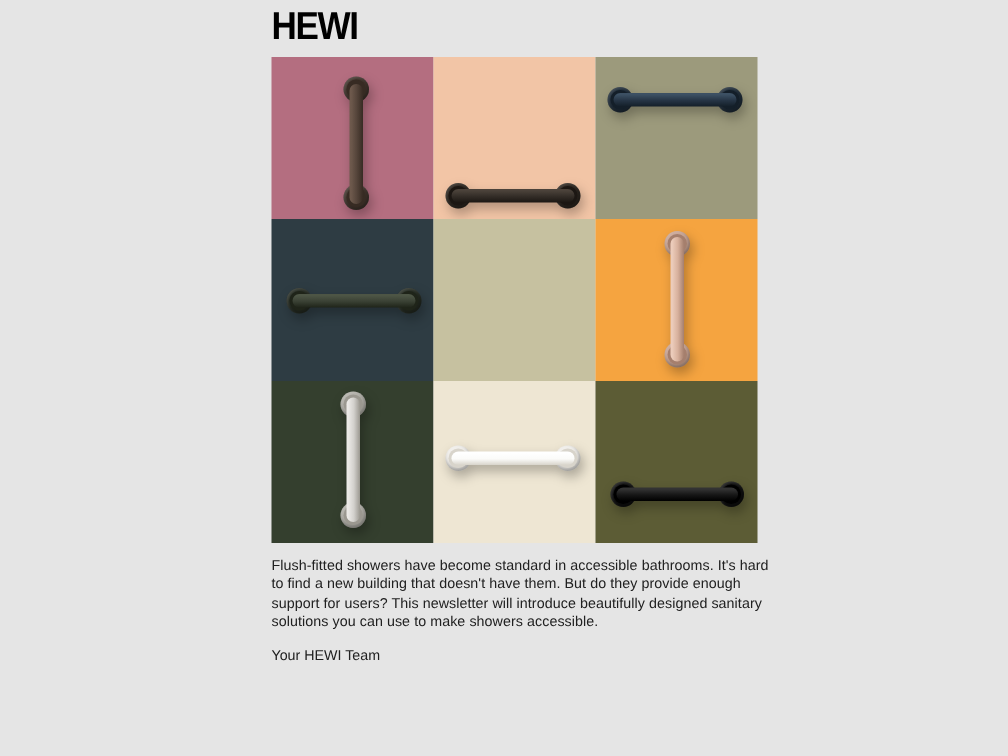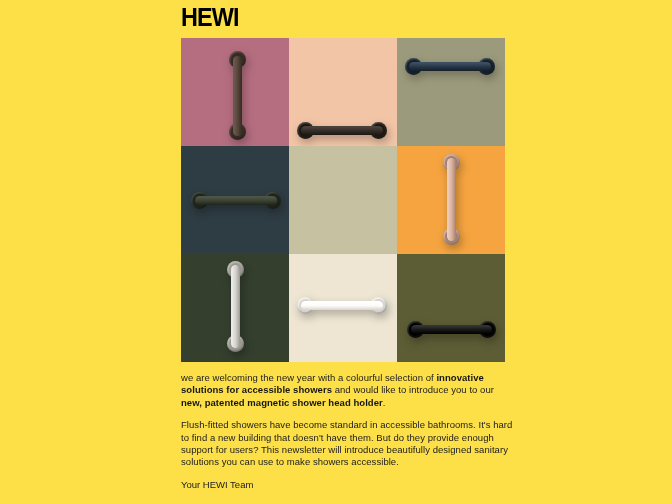--- a/index.html
+++ b/index.html
@@ -1,17 +1,17 @@
 <!DOCTYPE html>
 <html><head>
 <meta charset="utf-8">
 <style>
   html,body{margin:0;padding:0;background:#ffffff;}
   .page{
-    position:relative;width:672px;height:504px;background:#fde047;overflow:hidden;
+    position:relative;width:672px;height:504px;background:#e5e5e5;overflow:hidden;
     font-family:"Liberation Sans", sans-serif;color:#1e1e1e;
   }
   .logo{
     position:absolute;left:181px;top:2px;
     font-size:26px;font-weight:bold;color:#000;
     letter-spacing:-1px;transform:scaleX(0.9);transform-origin:left top;
     white-space:nowrap;
   }
   .hero{
     position:absolute;left:181px;top:38px;width:324px;height:324px;
@@ -114,18 +114,17 @@
           <div class="flange" style="background: rgb(14, 14, 14); left: 9.86px; top: 67.1px;"></div>
           <div class="collar" style="background: rgb(0, 0, 0); left: 11.86px; top: 69.1px;"></div>
           <div class="flange" style="background: rgb(14, 14, 14); left: 82.22px; top: 67.1px;"></div>
           <div class="collar" style="background: rgb(0, 0, 0); left: 84.22px; top: 69.1px;"></div>
           <div class="bar" style="left: 14.36px; top: 71.1px; width: 80.36px; height: 9px; background: linear-gradient(rgb(51, 51, 51) 12%, rgb(22, 22, 22) 55%, rgb(0, 0, 0) 100%);"></div>
         </div>
       </div>
   </div>
 
   <div class="textblock">
-    <p class="para"><span>we are welcoming the new year with a colourful selection of </span><b>innovative solutions for accessible showers</b><span> and would like to introduce you to our </span><b>new, patented magnetic shower head holder</b><span>.</span></p>
     <p class="para">Flush-fitted showers have become standard in accessible bathrooms. It's hard to find a new building that doesn't have them. But do they provide enough support for users? This newsletter will introduce beautifully designed sanitary solutions you can use to make showers accessible.</p>
     <p class="closing">Your HEWI Team</p>
   </div>
 
 </div>
 
 </body></html>

